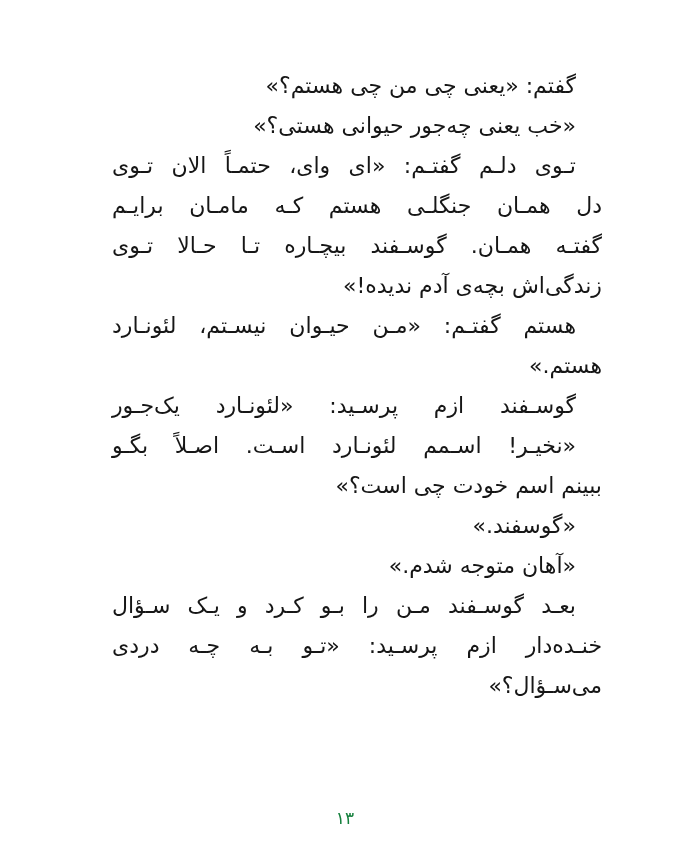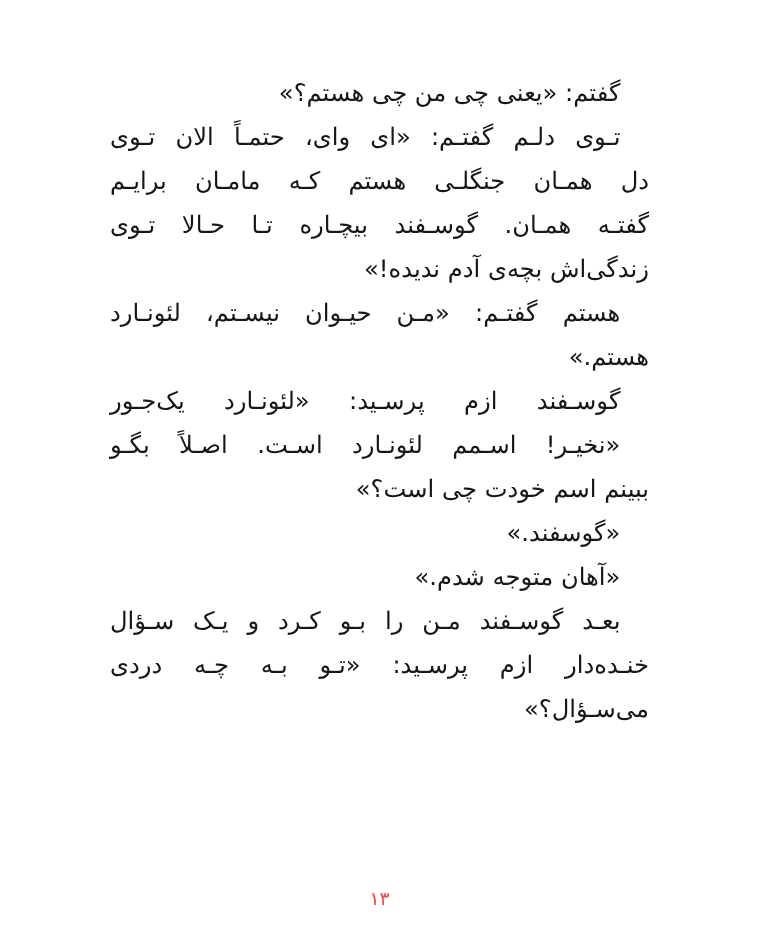--- a/index.html
+++ b/index.html
@@ -12,21 +12,21 @@
     width: 690px;
     height: 863px;
     background: #ffffff;
     font-family: "DejaVu Sans", sans-serif;
     color: #161616;
     overflow: hidden;
   }
   .text-block {
     position: absolute;
     top: 66px;
-    right: 100px;
+    right: 88px;
     width: 490px;
     direction: rtl;
     font-size: 22px;
     margin-left: 47px;
   }
   .line {
     line-height: 40px;
     text-align: right;
     font-kerning: normal;
   }
@@ -39,29 +39,30 @@
     padding-right: 26px;
   }
   .page-number {
     position: absolute;
     top: 808px;
     left: 0;
     right: 0;
     text-align: center;
     direction: rtl;
     font-size: 17px;
-    color: #ef4444;
+    color: #15803d;
   }
 </style>
 </head>
 <body>
 
 <div class="book-page">
   <div class="text-block">
     <div class="line indent">گفتم: «یعنی چی من چی هستم؟»</div>
+    <div class="line indent">«خب یعنی چه‌جور حیوانی هستی؟»</div>
     <div class="line indent just">تـوی دلـم گفتـم: «ای وای، حتمـاً الان تـوی</div>
     <div class="line just">دل همـان جنگلـی هستم کـه مامـان برایـم</div>
     <div class="line just">گفتـه همـان. گوسـفند بیچـاره تـا حـالا تـوی</div>
     <div class="line">زندگی‌اش بچه‌ی آدم ندیده!»</div>
     <div class="line indent just">هستم گفتـم: «مـن حیـوان نیسـتم، لئونـارد</div>
     <div class="line">هستم.»</div>
     <div class="line indent just">گوسـفند ازم پرسـید: «لئونـارد یک‌جـور</div>
     <div class="line indent just">«نخیـر! اسـمم لئونـارد اسـت. اصـلاً بگـو</div>
     <div class="line">ببینم اسم خودت چی است؟»</div>
     <div class="line indent">«گوسفند.»</div>

